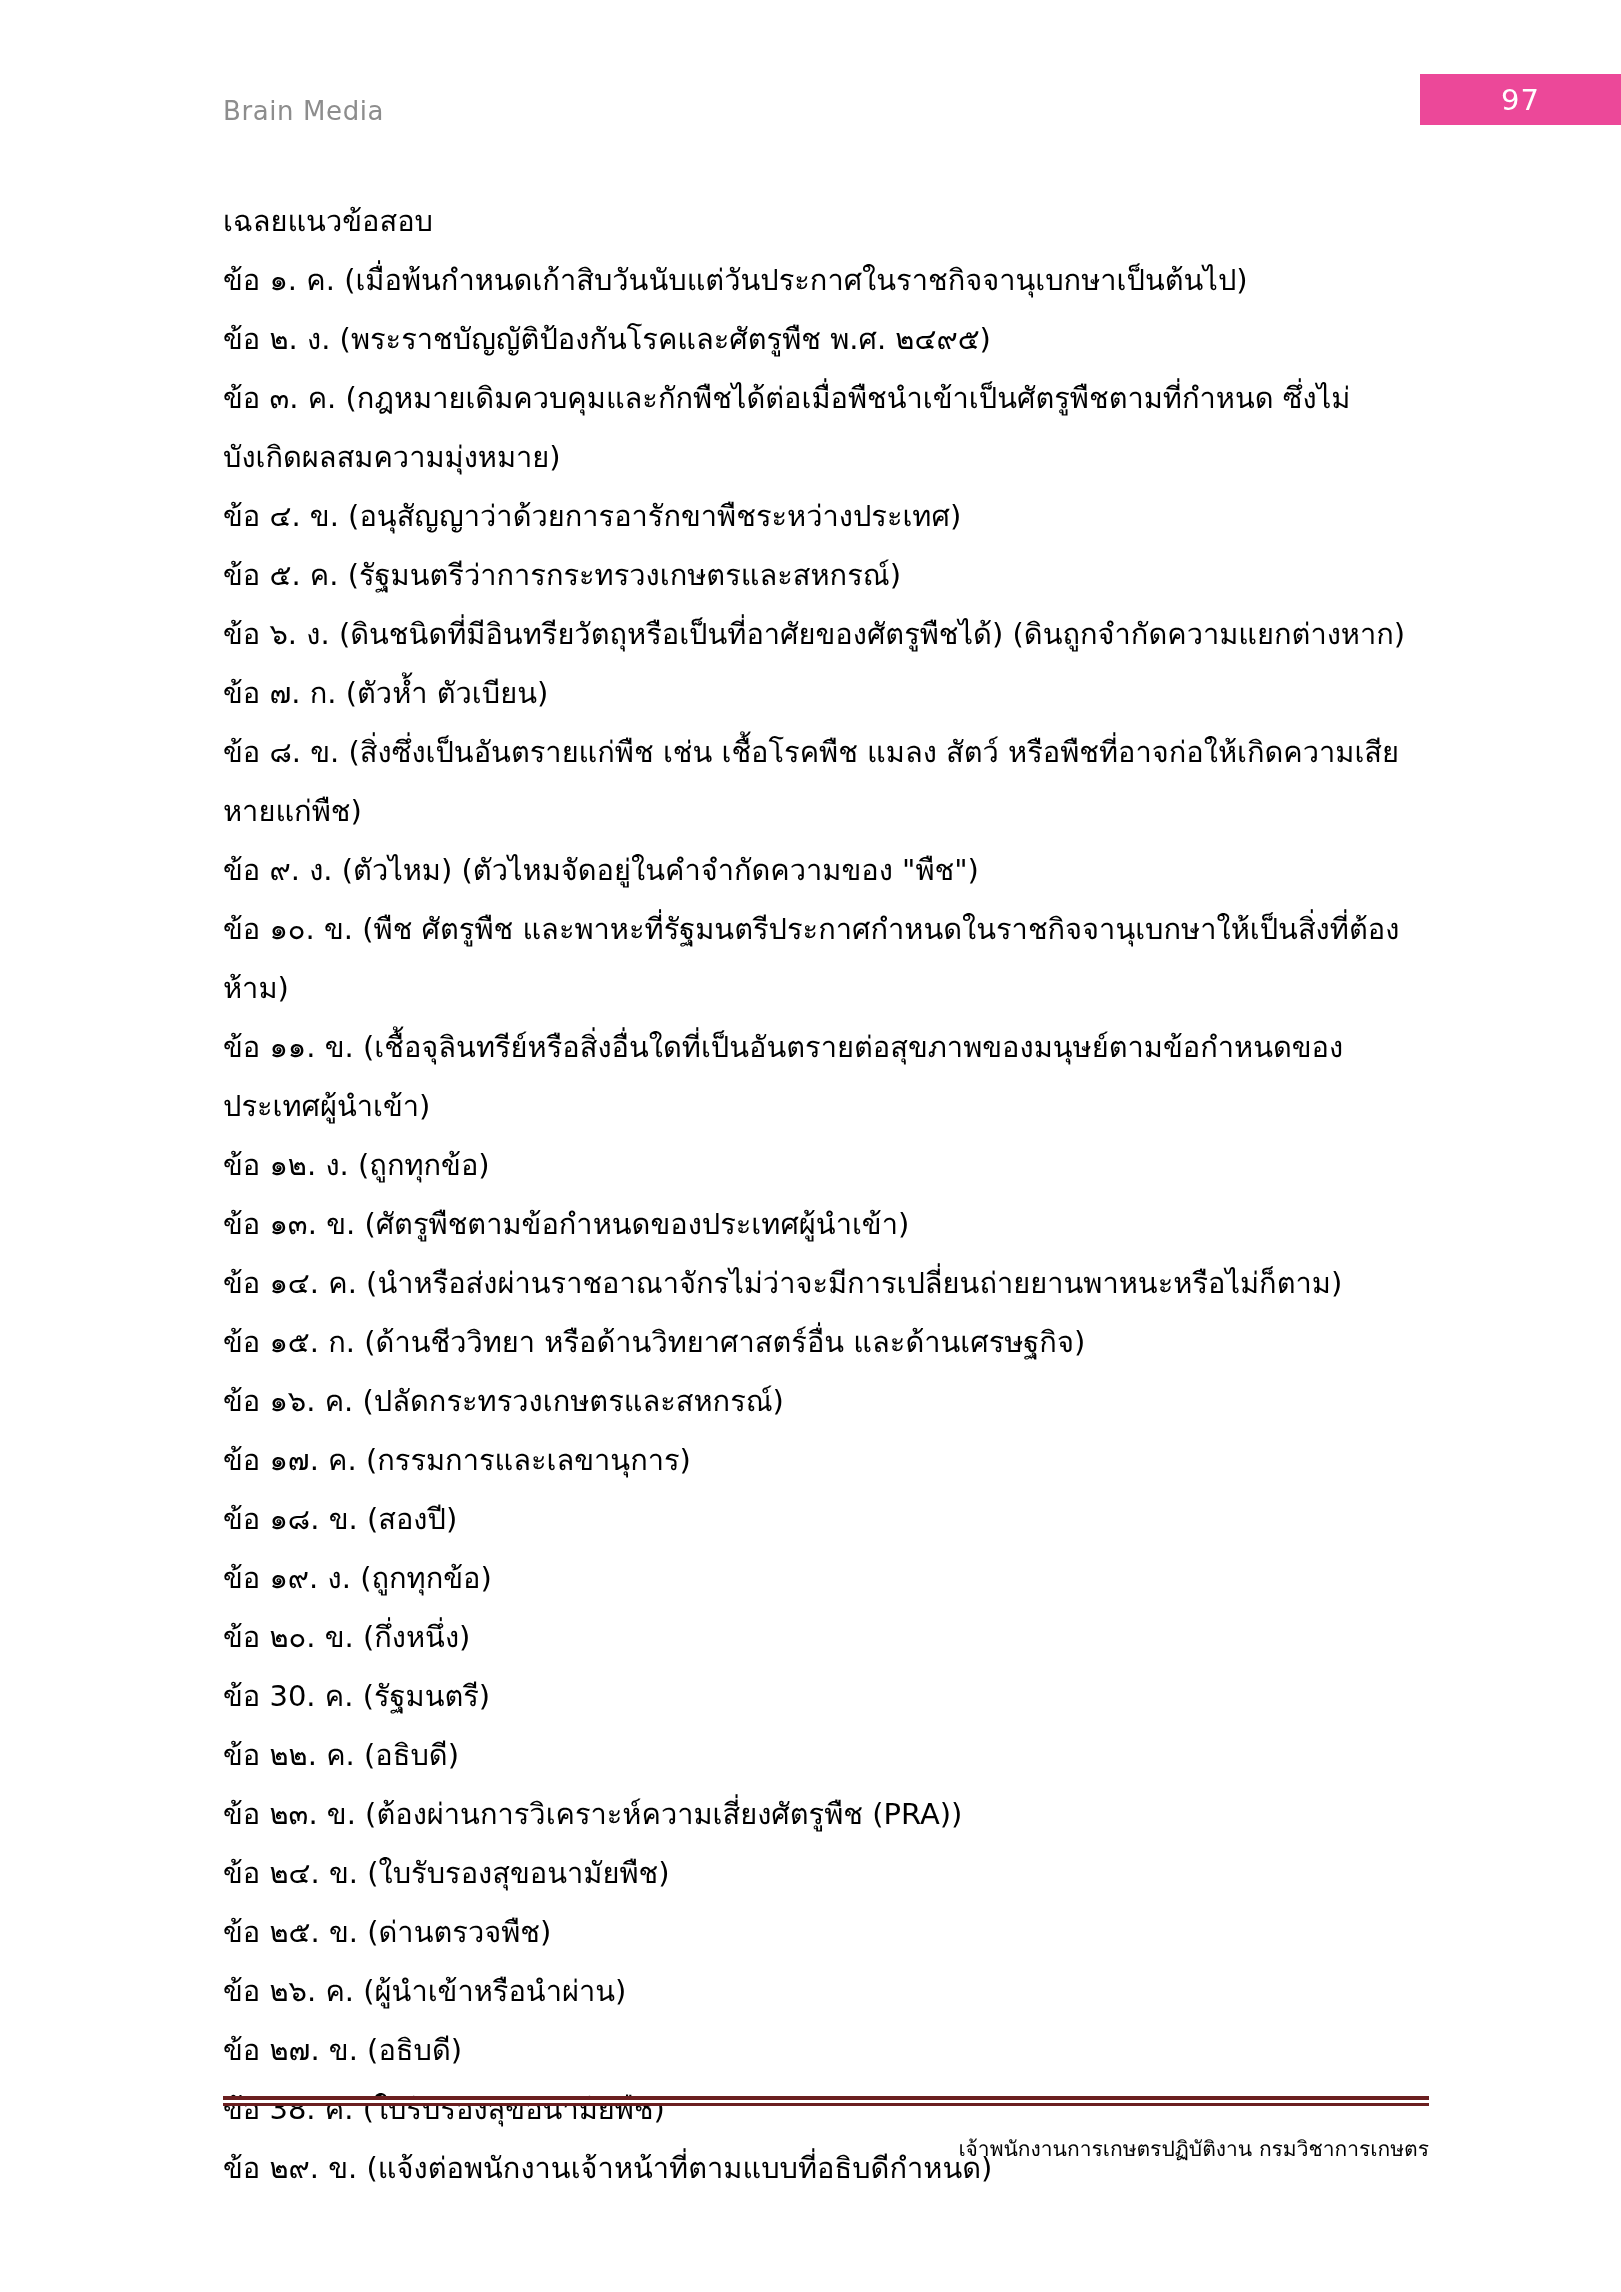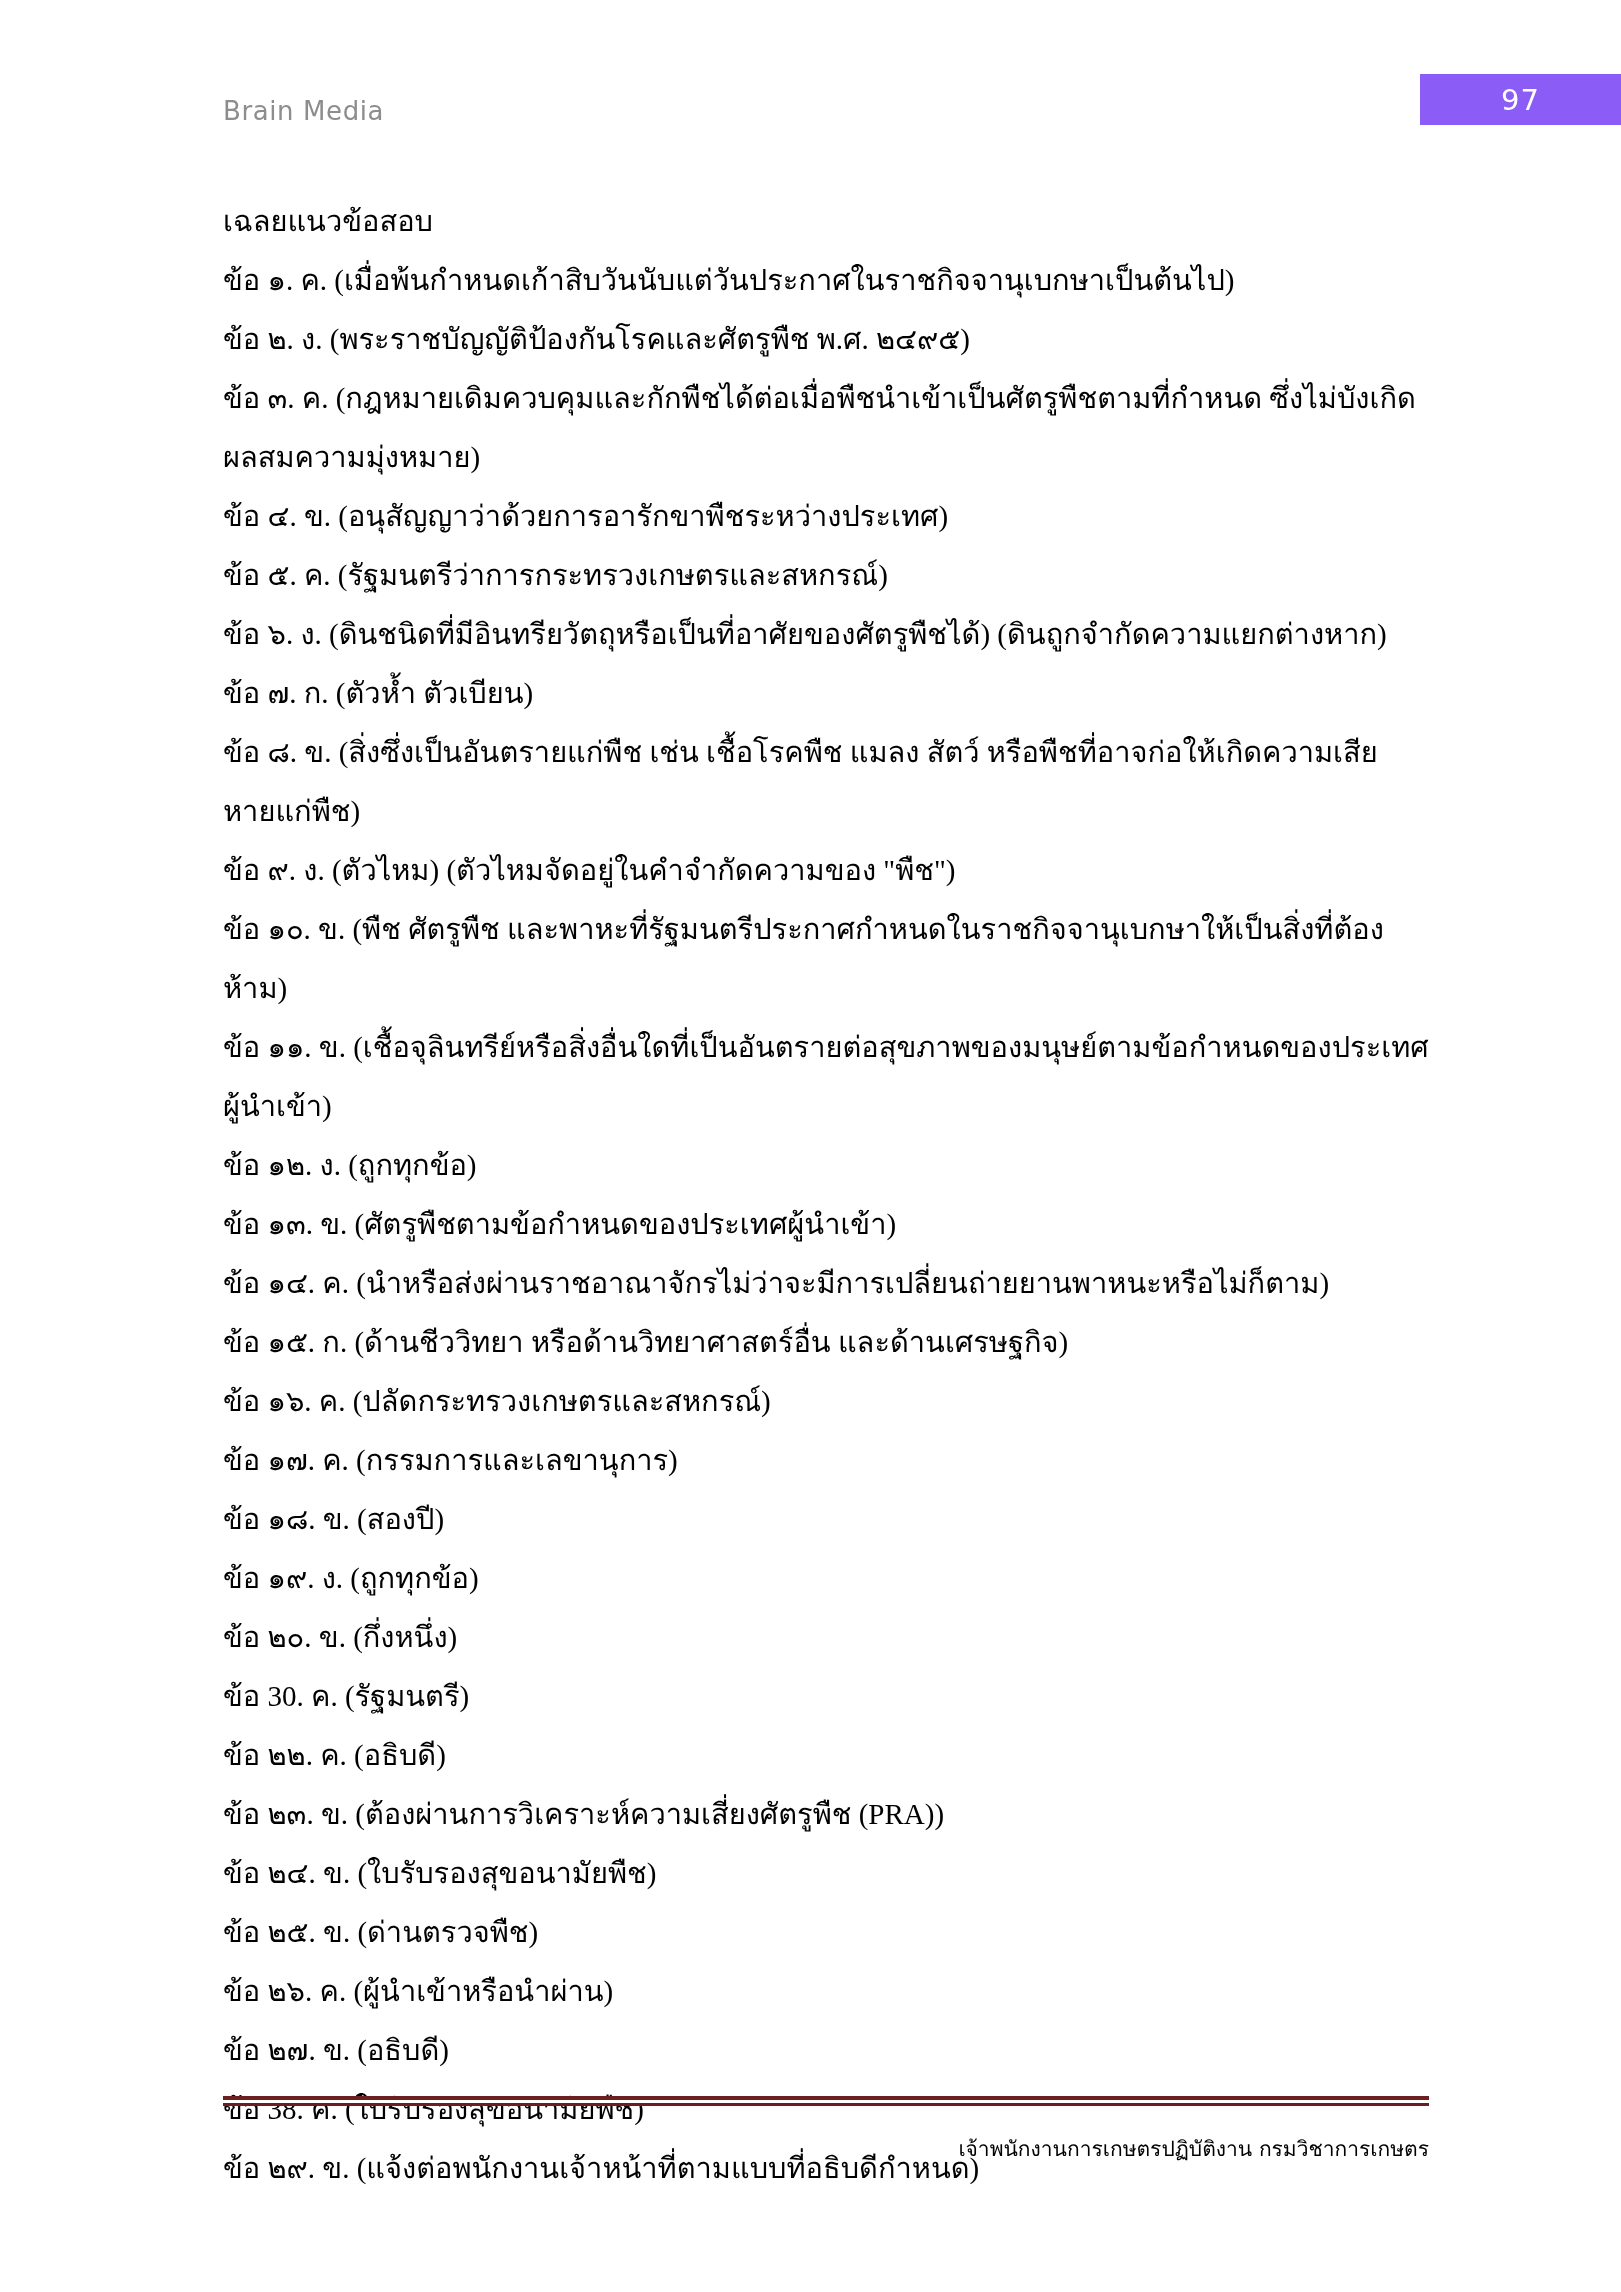--- a/index.html
+++ b/index.html
@@ -37,21 +37,21 @@
     letter-spacing: 0.6px;
     color: #8d8d8d;
     white-space: nowrap;
   }
   .page-number-badge {
     position: absolute;
     right: 0;
     top: 74px;
     width: 201px;
     height: 51px;
-    background: #8b5cf6;
+    background: #ec4899;
     color: #ffffff;
     font-family: "DejaVu Sans", sans-serif;
     font-size: 29px;
     display: flex;
     align-items: center;
     justify-content: center;
     letter-spacing: 1px;
   }
 
   
@@ -64,21 +64,20 @@
   .doc-title {
     font-size: 29px;
     line-height: 59px;
     color: #000000;
     white-space: nowrap;
   }
   .answer-list {
     margin: 0;
     padding: 0;
     list-style: none;
-    font-family: Liberation Serif, serif;
   }
   .answer-item {
     font-size: 29px;
     line-height: 59px;
     color: #000000;
     text-align: left;
     word-break: break-word;
   }
 
   

